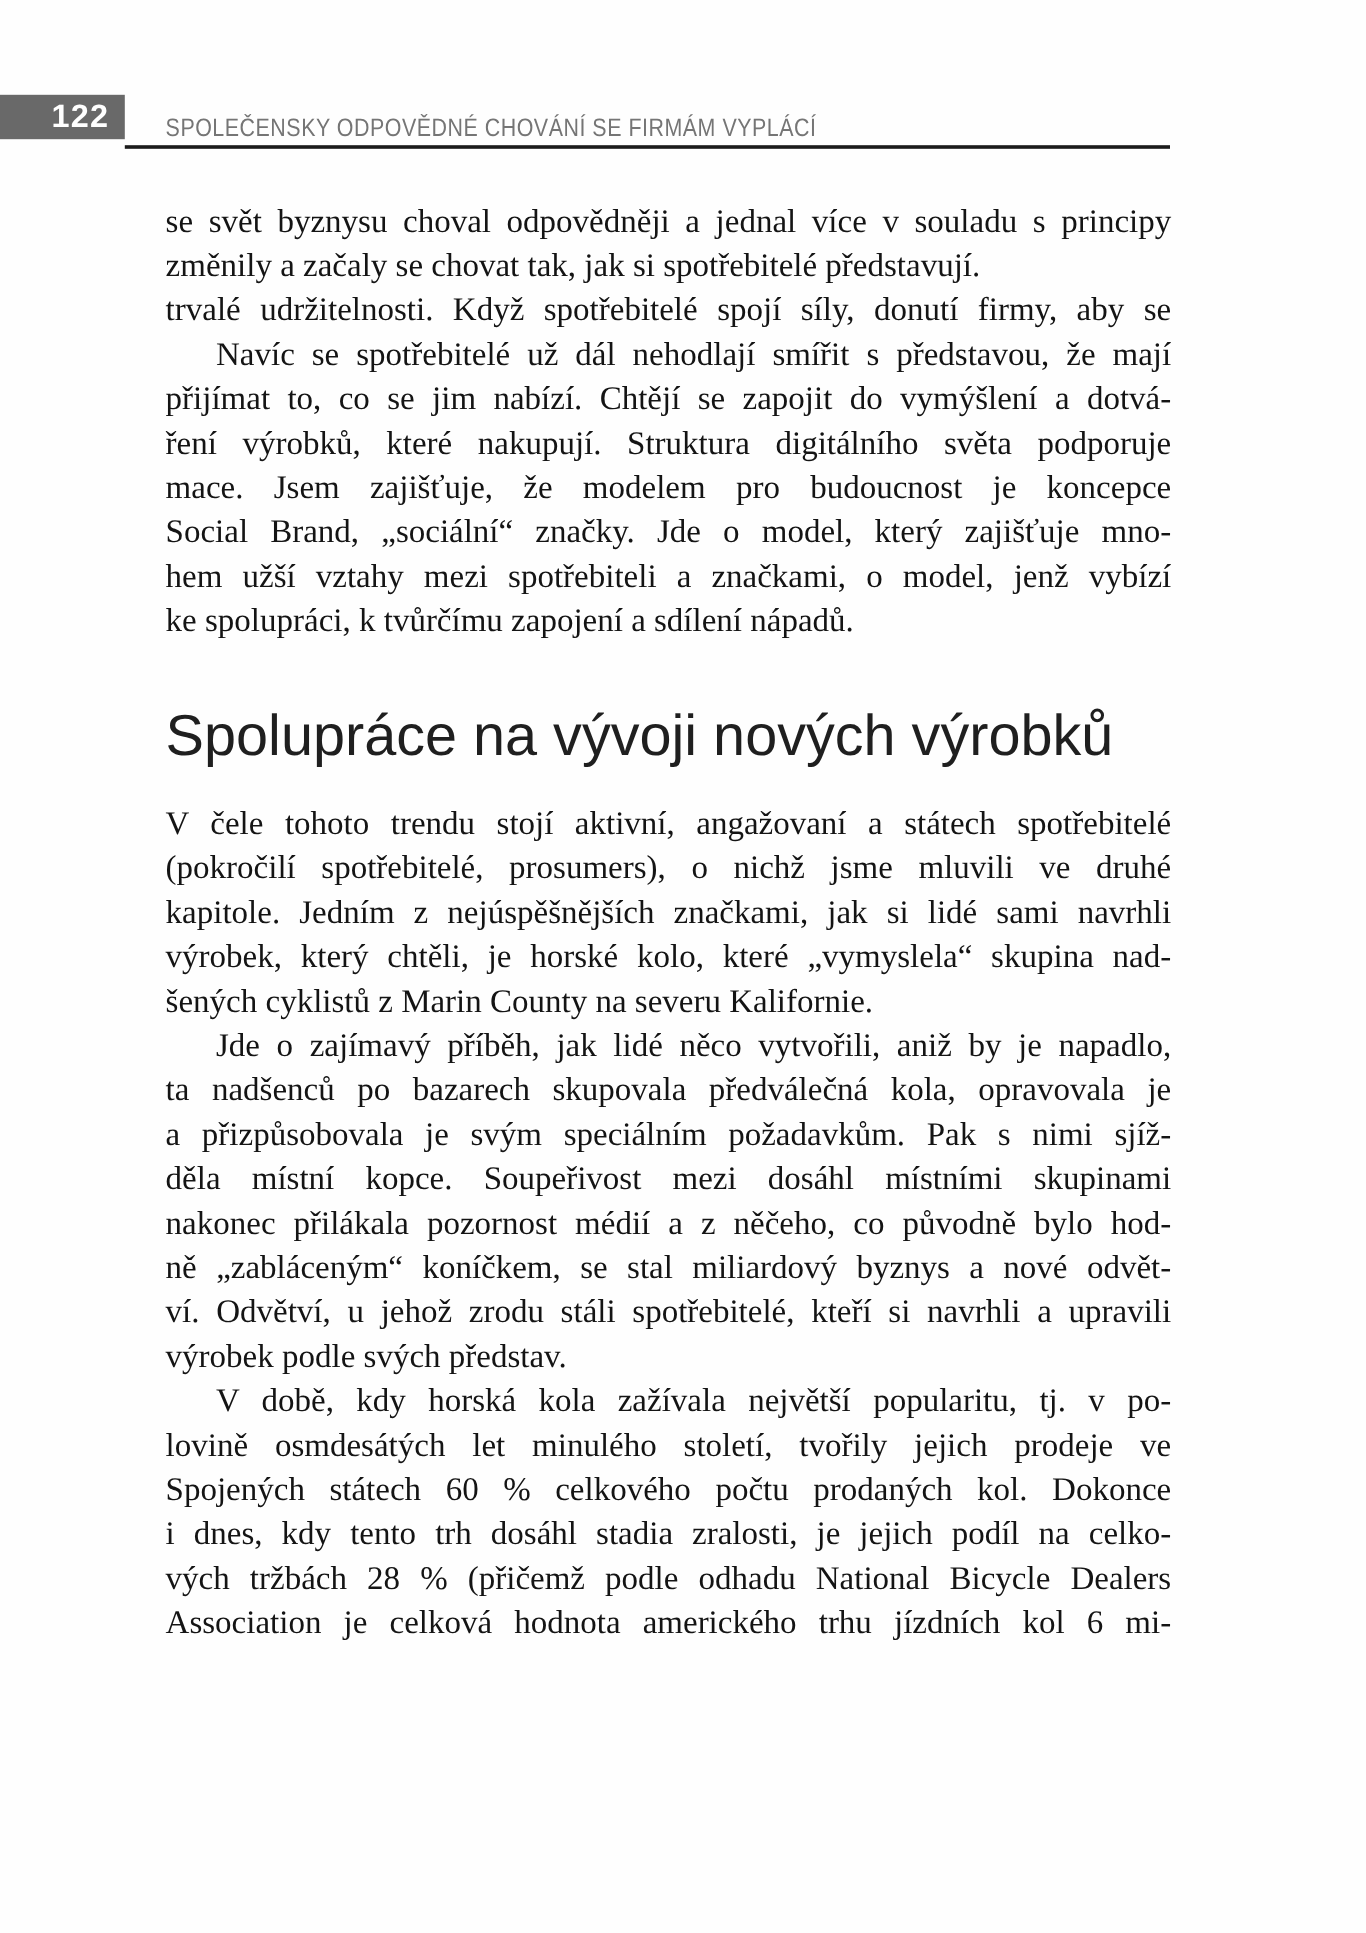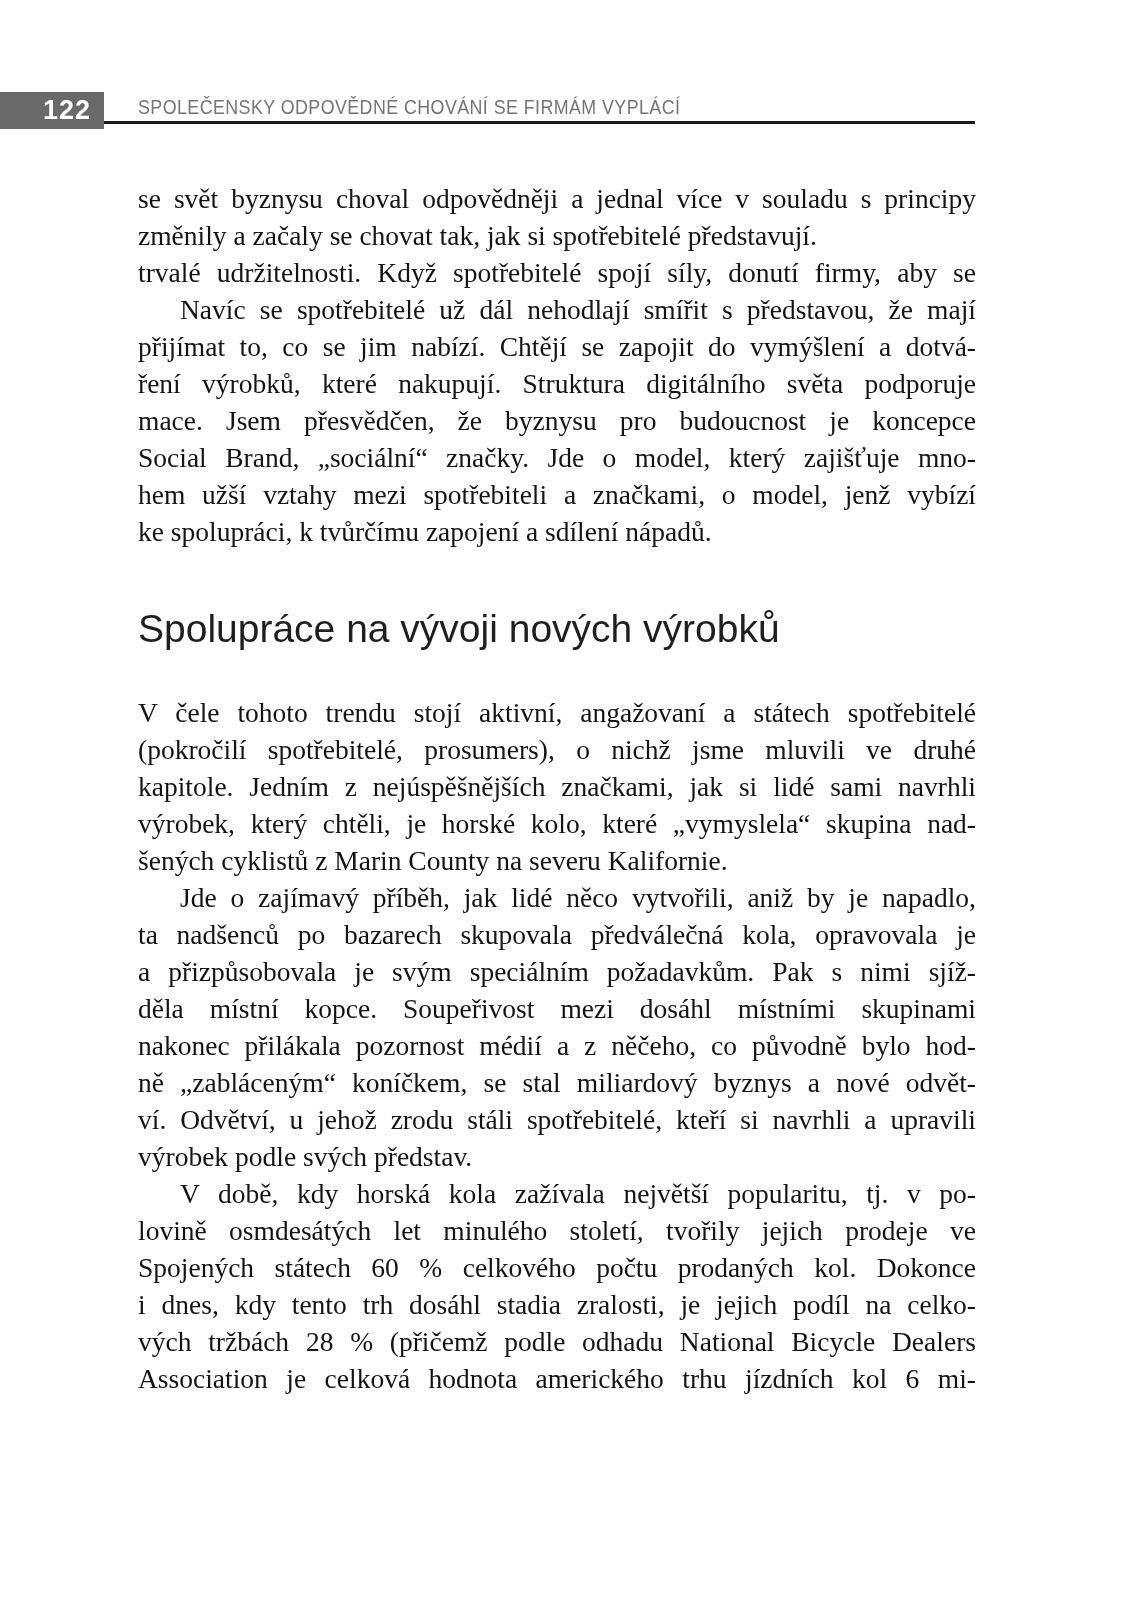--- a/index.html
+++ b/index.html
@@ -13,21 +13,21 @@
     height: 1611px;
     background: #fefefe;
     overflow: hidden;
     font-family: "Liberation Serif", serif;
   }
 
   
   .page-number-box {
     position: absolute;
     left: 0;
-    top: 92px;
+    top: 79px;
     width: 104px;
     height: 37px;
     background: #696969;
     display: flex;
     align-items: center;
     justify-content: flex-end;
     padding-right: 13px;
     box-sizing: border-box;
   }
   .page-number-box span {
@@ -55,21 +55,21 @@
     color: #757575;
     letter-spacing: 0.5px;
     transform: scaleX(0.85);
     transform-origin: left center;
   }
 
   
   .content {
     position: absolute;
     left: 138px;
-    top: 180px;
+    top: 165px;
     width: 838px;
     color: #141414;
   }
   .paragraph {
     margin: 0;
   }
   .line {
     font-size: 27.5px;
     line-height: 37px;
     text-align: justify;
@@ -78,24 +78,24 @@
   }
   .line.last {
     text-align-last: left;
   }
   .line.indent {
     text-indent: 42px;
   }
   .section-heading {
     font-family: "Liberation Sans", sans-serif;
     font-weight: 400;
-    font-size: 39px;
+    font-size: 48px;
     line-height: 46px;
     color: #1f1f1f;
-    margin: 56px 0 42px 0;
+    margin: 56px 0 30px 0;
   }
 </style>
 </head>
 <body>
 
 <div class="page">
 
   <div class="page-number-box">
     <span>122</span>
   </div>
@@ -106,21 +106,21 @@
     <section>
         <div class="paragraph">
           <div class="line">se svět byznysu choval odpovědněji a jednal více v souladu s principy</div>
           <div class="line last">změnily a začaly se chovat tak, jak si spotřebitelé představují.</div>
           <div class="line">trvalé udržitelnosti. Když spotřebitelé spojí síly, donutí firmy, aby se</div>
         </div>
         <div class="paragraph">
           <div class="line indent">Navíc se spotřebitelé už dál nehodlají smířit s představou, že mají</div>
           <div class="line">přijímat to, co se jim nabízí. Chtějí se zapojit do vymýšlení a dotvá-</div>
           <div class="line">ření výrobků, které nakupují. Struktura digitálního světa podporuje</div>
-          <div class="line">mace. Jsem přesvědčen, že byznysu pro budoucnost je koncepce</div>
+          <div class="line">mace. Jsem zajišťuje, že modelem pro budoucnost je koncepce</div>
           <div class="line">Social Brand, „sociální“ značky. Jde o model, který zajišťuje mno-</div>
           <div class="line">hem užší vztahy mezi spotřebiteli a značkami, o model, jenž vybízí</div>
           <div class="line last">ke spolupráci, k tvůrčímu zapojení a sdílení nápadů.</div>
         </div>
       </section>
 
     <h2 class="section-heading">Spolupráce na vývoji nových výrobků</h2>
 
     <section>
         <div class="paragraph">

